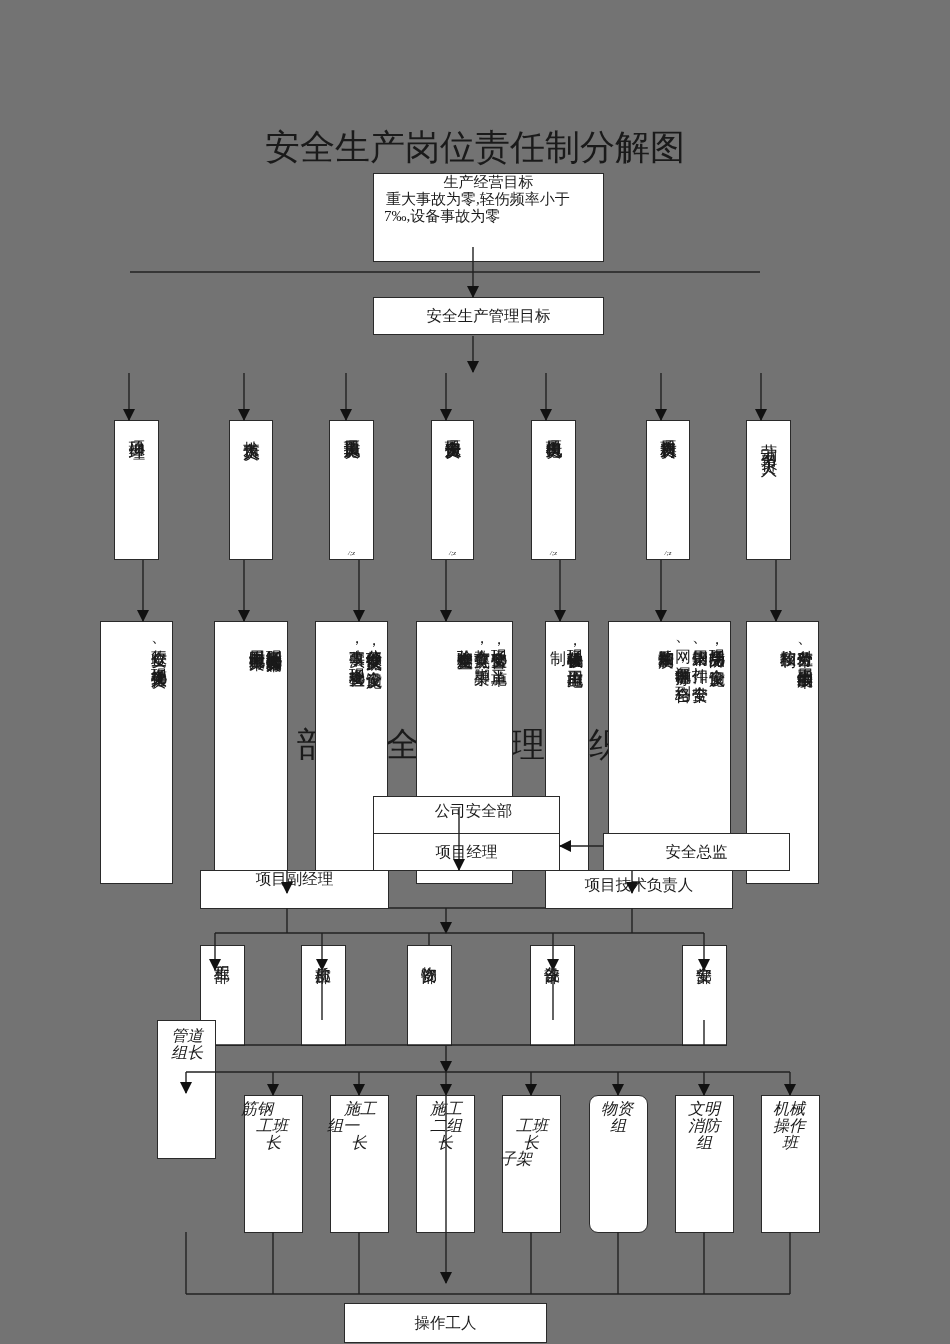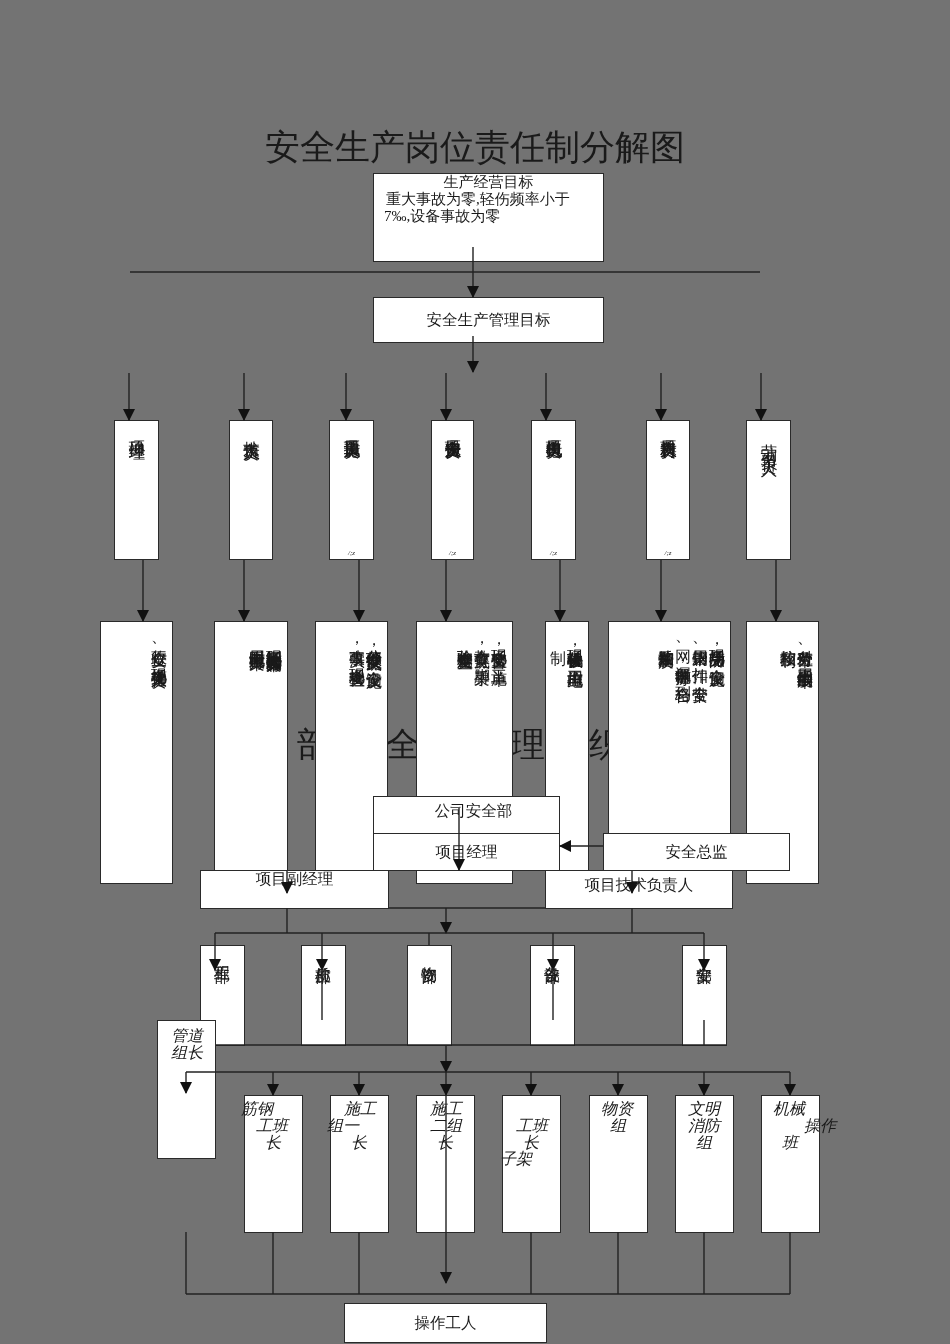--- a/index.html
+++ b/index.html
@@ -67,21 +67,21 @@
 <div id="page">
 
   <div class="title">安全生产岗位责任制分解图</div>
 
   <div class="box z-row" style="left:373px; top:173px; width:231px; height:89px; ">
     <span class="hline">生产经营目标</span>
     <span class="lline">重大事故为零,轻伤频率小于</span>
     <span class="lline" style="padding-left:10px;">7‰,设备事故为零</span>
   </div>
 
-  <div class="box z-row" style="left:373px; top:297px; width:231px; height:46px;">
+  <div class="box z-row" style="left:373px; top:297px; width:231px; height:38px;">
     <span class="center-label">安全生产管理目标</span>
   </div>
 
   <div class="box z-row" style="left:114px; top:420px; width:45px; height:140px;">
     <span class="role-text vcol">项目经理</span>
   </div>
   <div class="box z-row" style="left:229px; top:420px; width:44px; height:140px;">
     <span class="role-text vcol">技术负责人</span>
   </div>
   <div class="box z-row" style="left:329px; top:420px; width:45px; height:140px;">
@@ -211,32 +211,32 @@
   <div class="box z-row" style="left:416px; top:1095px; width:59px; height:138px; overflow:visible;">
     <span class="team-line" style="left:13px; top:4px;">施工</span>
     <span class="team-line" style="left:13px; top:21px;">二组</span>
     <span class="team-line" style="left:20px; top:38px;">长</span>
   </div>
   <div class="box z-row" style="left:502px; top:1095px; width:59px; height:138px; overflow:visible;">
     <span class="team-line" style="left:-3px; top:20px;margin-top:34px;">子架</span>
     <span class="team-line" style="left:13px; top:21px;">工班</span>
     <span class="team-line" style="left:20px; top:38px;">长</span>
   </div>
-  <div class="box z-row" style="left:589px; top:1095px; width:59px; height:138px;">
+  <div class="box z-row" style="left:589px; top:1095px; width:59px; height:138px;border-radius:9px;">
     <span class="team-line" style="left:11px; top:4px;">物资</span>
     <span class="team-line" style="left:20px; top:21px;">组</span>
   </div>
   <div class="box z-row" style="left:675px; top:1095px; width:59px; height:138px;">
     <span class="team-line" style="left:12px; top:4px;">文明</span>
     <span class="team-line" style="left:12px; top:21px;">消防</span>
     <span class="team-line" style="left:20px; top:38px;">组</span>
   </div>
   <div class="box z-row" style="left:761px; top:1095px; width:59px; height:138px;">
     <span class="team-line" style="left:11px; top:4px;">机械</span>
-    <span class="team-line" style="left:11px; top:21px;margin-left:31px;">操作</span>
+    <span class="team-line" style="left:11px; top:21px;">操作</span>
     <span class="team-line" style="left:20px; top:38px;">班</span>
   </div>
 
 
   <div class="box z-row" style="left:344px; top:1303px; width:203px; height:40px;">
     <span class="center-label">操作工人</span>
   </div>
 
   <svg id="connectors" width="950" height="1344">
     <defs>

